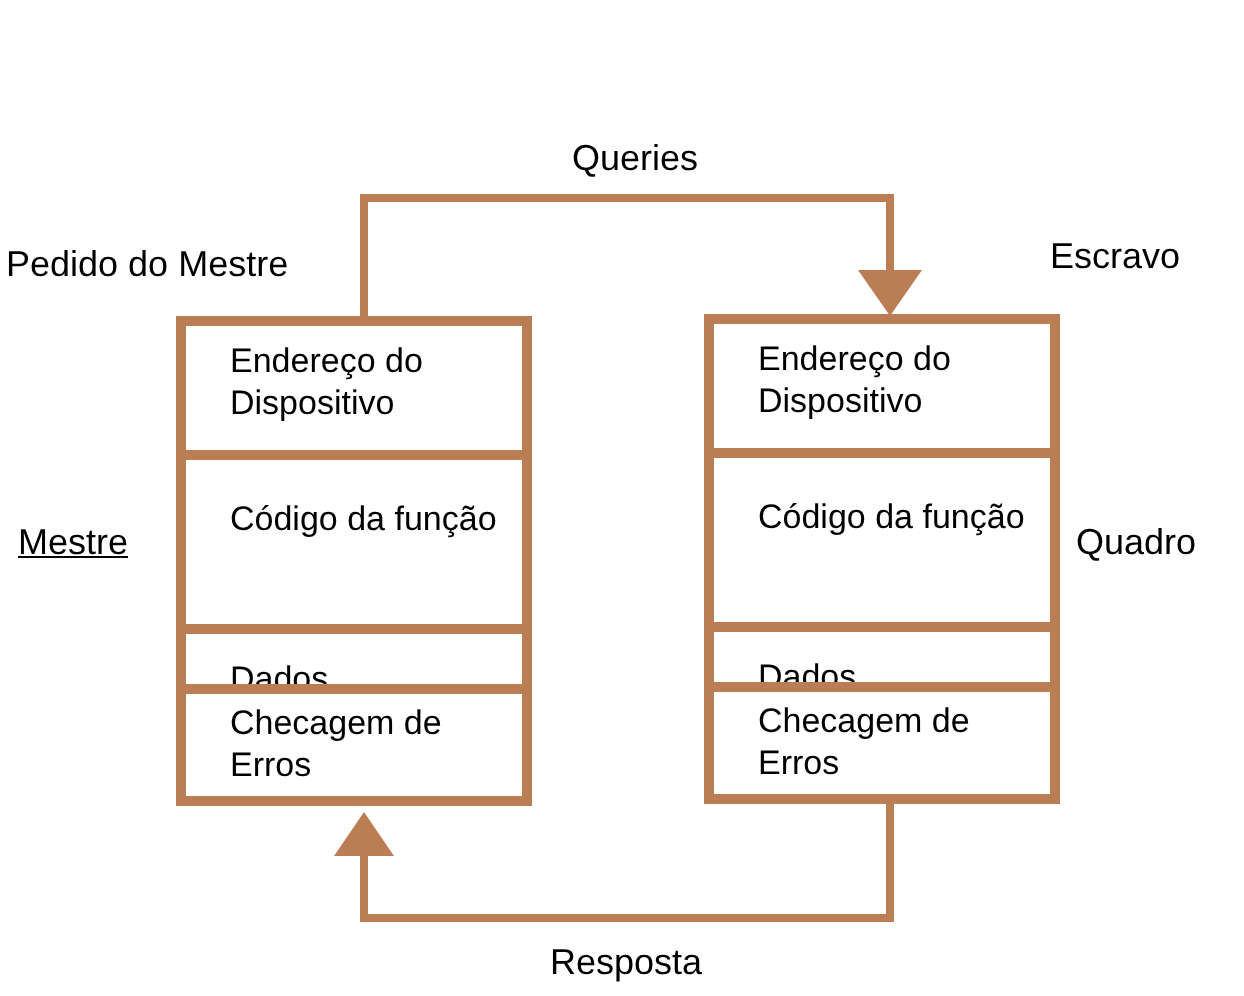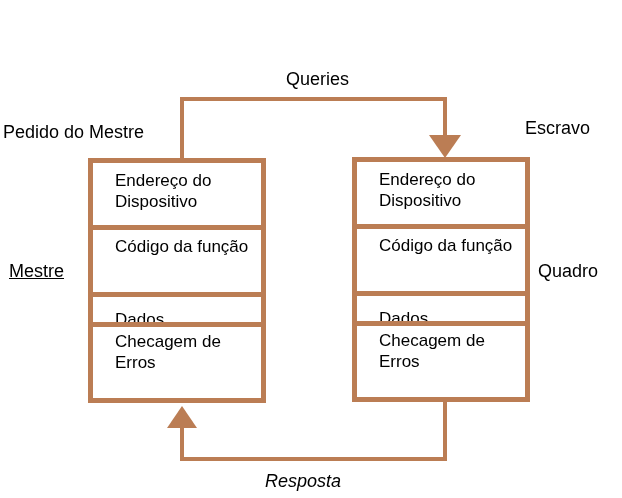--- a/index.html
+++ b/index.html
@@ -16,21 +16,21 @@
     position:absolute; top:8px; left:0; width:622px;
     text-align:center; font-size:19px; line-height:22px;
   }
 
   .lbl{ position:absolute; font-size:18px; line-height:20px; white-space:nowrap; }
   .lbl-queries  { left:286px; top:69px;  }
   .lbl-pedido   { left:3px;   top:122px; }
   .lbl-polling  { left:525px; top:118px; }
   .lbl-mestre   { left:9px;   top:261px;text-decoration:underline; }
   .lbl-escravo  { left:538px; top:261px; }
-  .lbl-resposta { left:265px; top:471px;font-style:italic; }
+  .lbl-resposta { left:275px; top:471px; }
 
   
   .seg{ position:absolute; background:var(--line); }
   .q-h      { left:180px; top:97px;  width:267px; height:4px; }
   .q-v-left { left:180px; top:97px;  width:4px;   height:61px; }
   .q-v-right{ left:443px; top:97px;  width:4px;   height:40px; }
   .r-v-right{ left:443px; top:398px; width:4px;   height:63px; }
   .r-h      { left:180px; top:457px; width:267px; height:4px; }
   .r-v-left { left:180px; top:428px; width:4px;   height:29px; }
 
@@ -54,21 +54,21 @@
   }
   .mbox-master{ left:88px;  top:158px; }
   .mbox-slave { left:352px; top:157px; }
 
   .mrow{
     font-size:17px; line-height:21px;
     padding-left:22px; padding-right:12px;
   }
   .mrow + .mrow{ border-top:5px solid var(--line); }
   .mrow-1{ height:62px; padding-top:7px; }
-  .mrow-2{ height:67px; padding-top:6px; }
+  .mrow-2{ height:87px; padding-top:19px; }
   .mrow-3{ height:30px; padding-top:12px; }
   .mrow-4{ flex:1;      padding-top:4px; }
 </style>
 </head>
 <body>
 
 <div class="canvas">
 
 
   <div class="lbl lbl-pedido">Pedido do Mestre</div>

